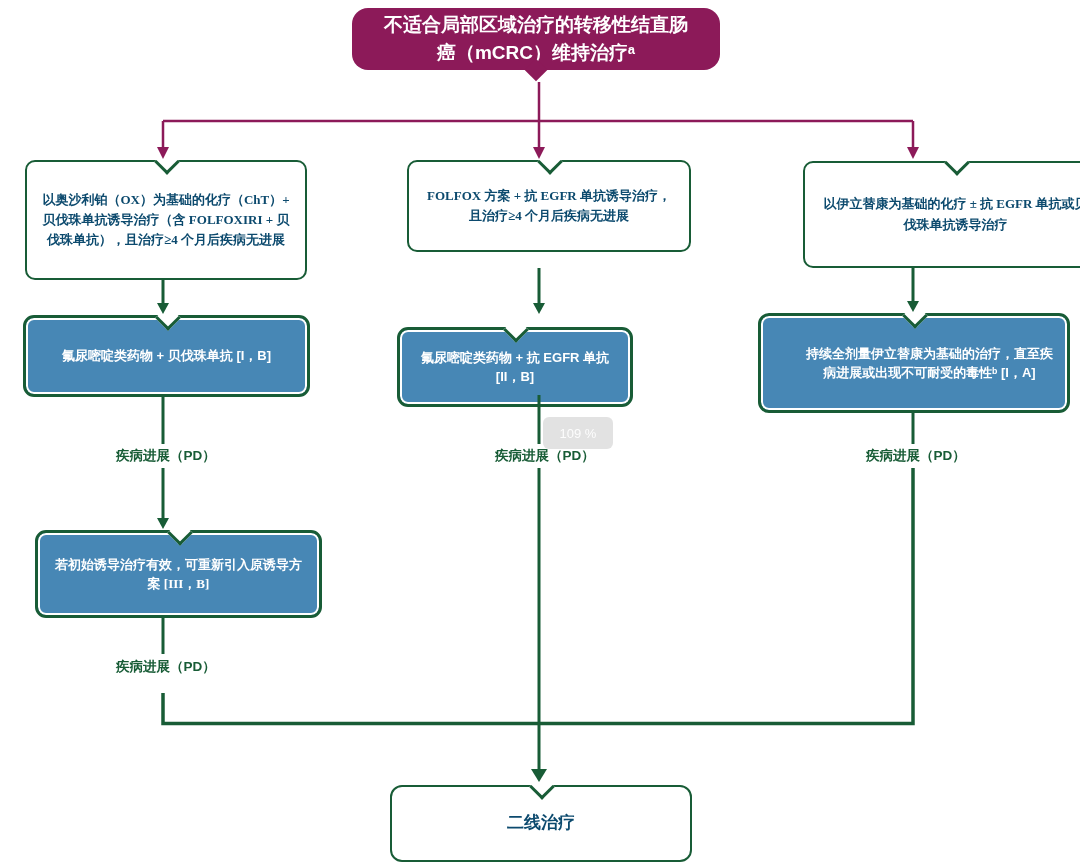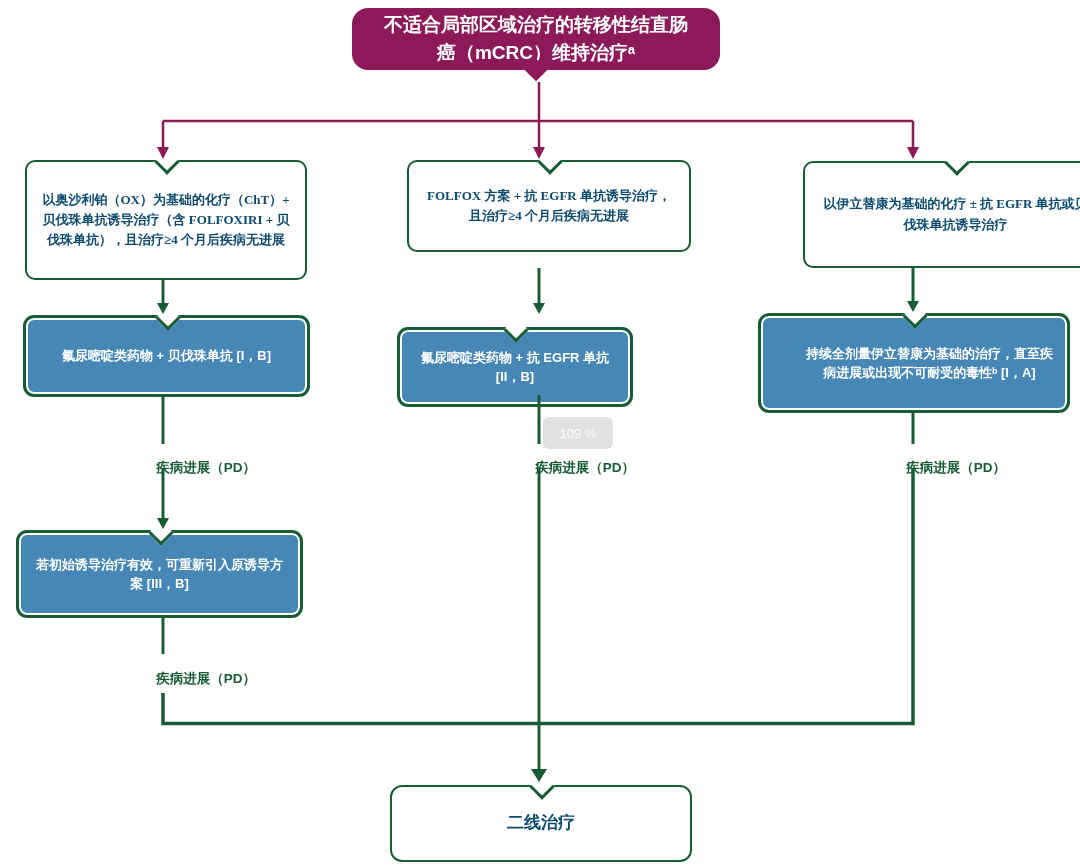--- a/index.html
+++ b/index.html
@@ -36,25 +36,25 @@
     position:absolute;top:-9px;left:50%;width:15px;height:15px;margin-left:-8px;
     transform:rotate(45deg);background:#ffffff;
     border-right:3px solid #185C36;border-bottom:3px solid #185C36;
   }
   .wl{left:25px;top:160px;width:282px;height:120px;}
   .wm{left:407px;top:160px;width:284px;height:92px;}
   .wr{left:760px;top:161px;width:305px;height:107px;margin-left:43px;}
   .bl{left:23px;top:315px;width:287px;height:82px;}
   .bm{left:397px;top:315px;width:236px;height:80px;margin-top:12px;}
   .br{left:758px;top:313px;width:312px;height:100px;padding-left:45px;}
-  .bl2{left:16px;top:530px;width:287px;height:88px;}
+  .bl2{left:35px;top:530px;width:287px;height:88px;font-family:Liberation Serif, serif;}
   .bottom{left:390px;top:785px;width:302px;height:77px;font-size:17px;border-radius:12px;}
   .pd{
-    position:absolute;width:180px;text-align:right;z-index:2;
-    color:#185C36;font-weight:bold;font-size:13.5px;margin-top:12px;
+    position:absolute;width:180px;text-align:center;z-index:2;
+    color:#185C36;font-weight:bold;font-size:13.5px;
   }
   .pd1l{left:76px;top:447px;}
   .pd1m{left:455px;top:447px;}
   .pd1r{left:826px;top:447px;}
   .pd2l{left:76px;top:658px;}
   .zoom-badge{
     position:absolute;left:507px;top:417px;width:70px;height:32px;z-index:6;
     background:rgba(190,190,190,0.45);border-radius:6px;
     display:flex;align-items:center;justify-content:center;
     color:rgba(255,255,255,0.92);font-size:13px;font-weight:normal;margin-left:36px;

